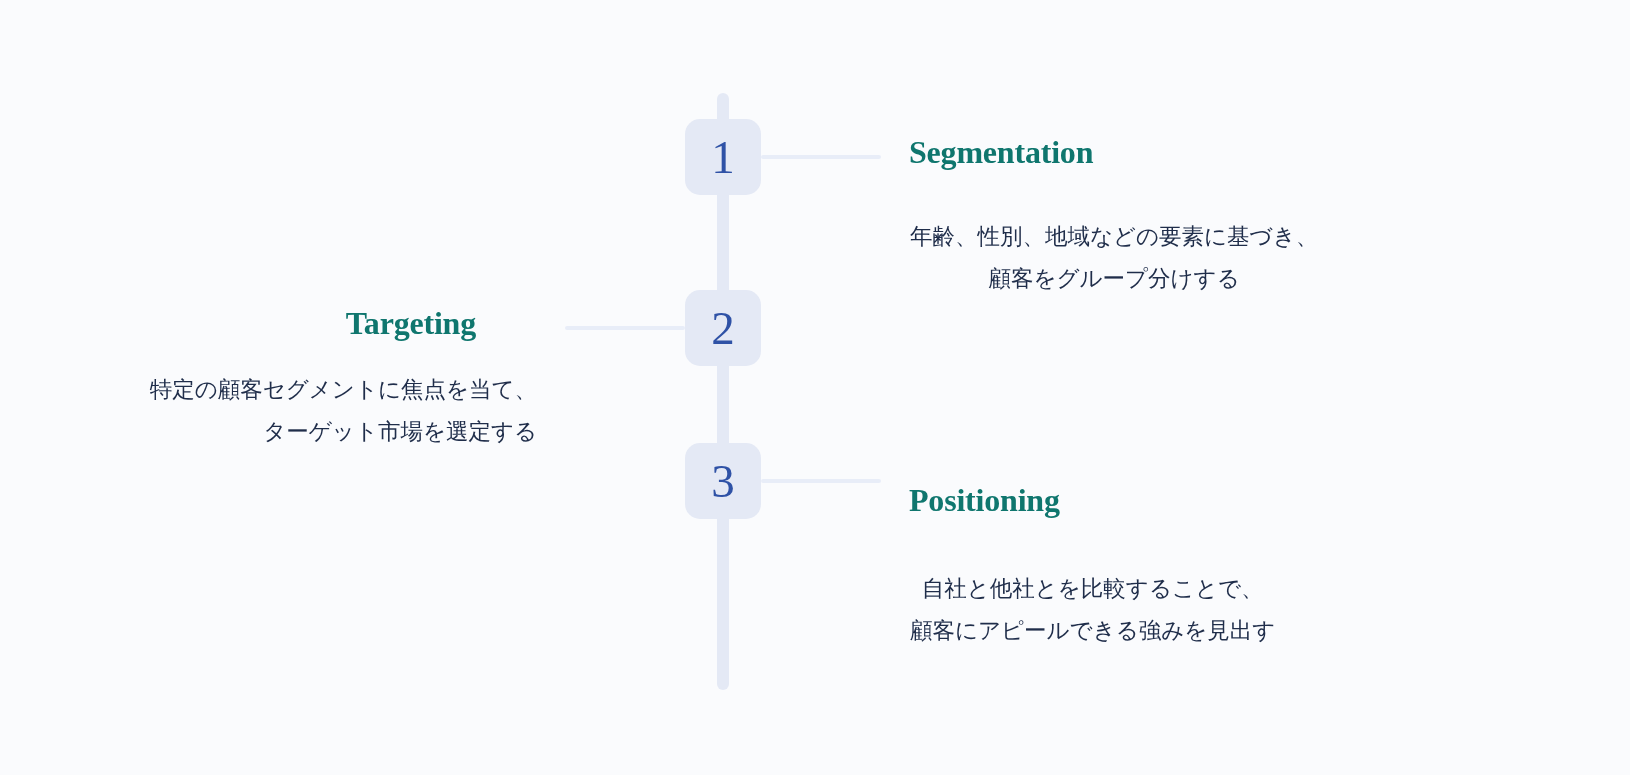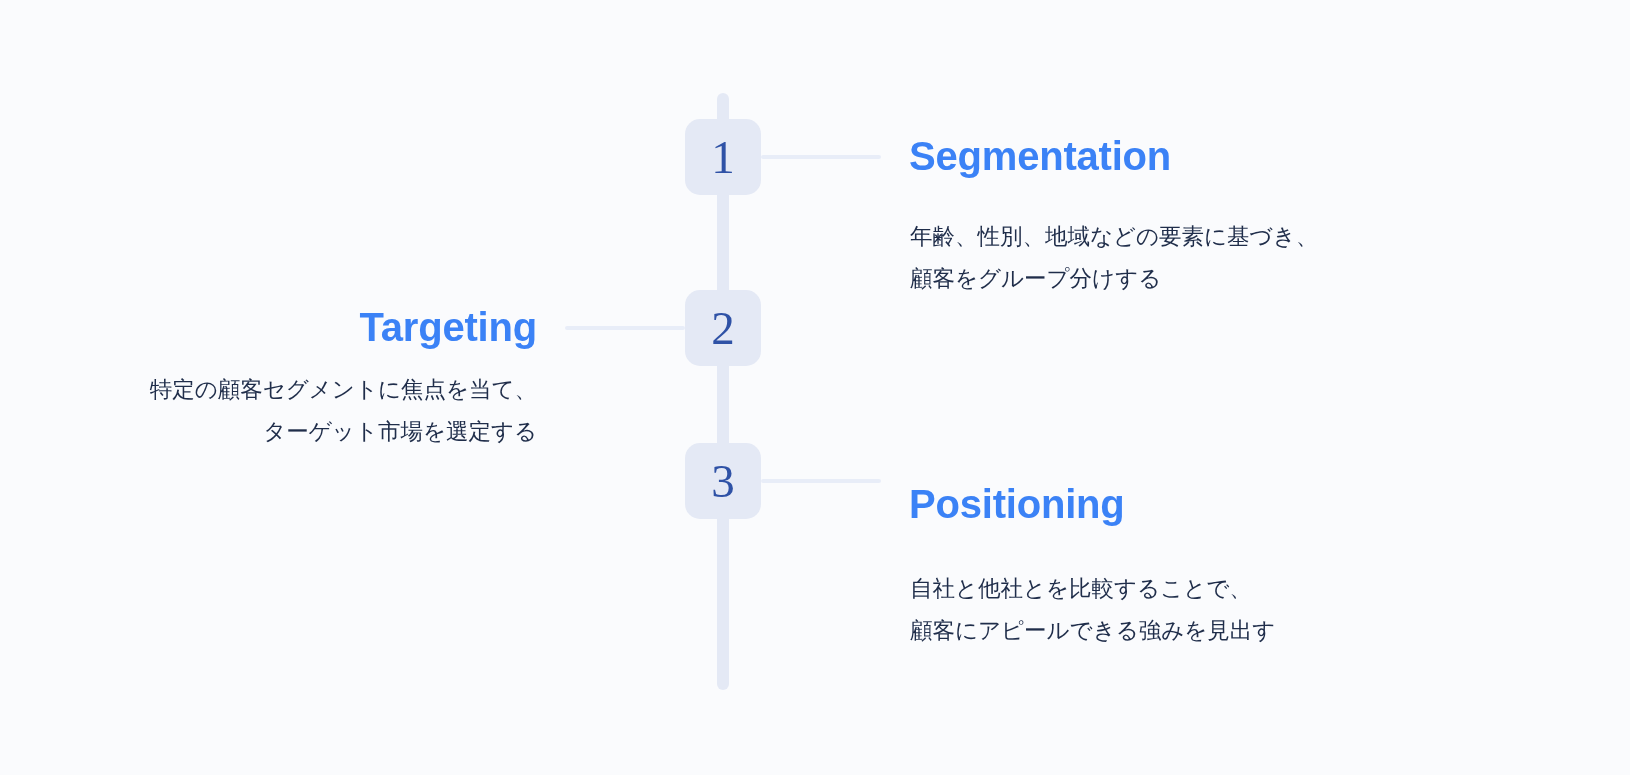--- a/index.html
+++ b/index.html
@@ -41,40 +41,40 @@
     position:absolute;
     height:4px;
     background:#e8edf8;
     border-radius:2px;
   }
   .connector.right { left:761px; width:120px; }
   .connector.left  { left:565px; width:120px; }
 
   .title {
     position:absolute;
-    font-family:Liberation Sans, sans-serif;
+    font-family:Liberation Serif, serif;
     font-weight:bold;
-    font-size:40px;
-    color:#3b82f6;
+    font-size:32px;
+    color:#0f766e;
     letter-spacing:-0.2px;
     white-space:nowrap;
     line-height:1;
   }
   .title.right { left:909px; text-align:left; }
-  .title.left  { right:1093px; text-align:right; }
+  .title.left  { right:1154px; text-align:right; }
 
   .desc {
     position:absolute;
     font-family:"Liberation Sans", sans-serif;
     font-size:22.5px;
     color:#1f2d4a;
     line-height:42px;
     white-space:pre-line;
   }
-  .desc.right { left:910px; text-align:left; }
+  .desc.right { left:910px; text-align:center; }
   .desc.left  { right:1093px; text-align:right; }
 </style>
 </head>
 <body>
 
 <div id="stage">
 
   <div class="spine"></div>
 
   <div class="step">

